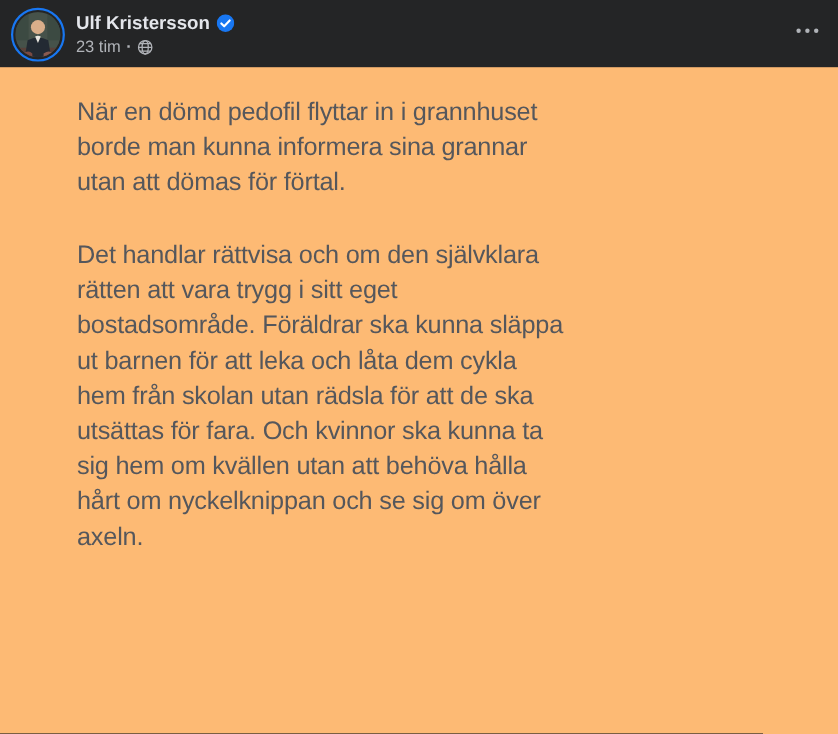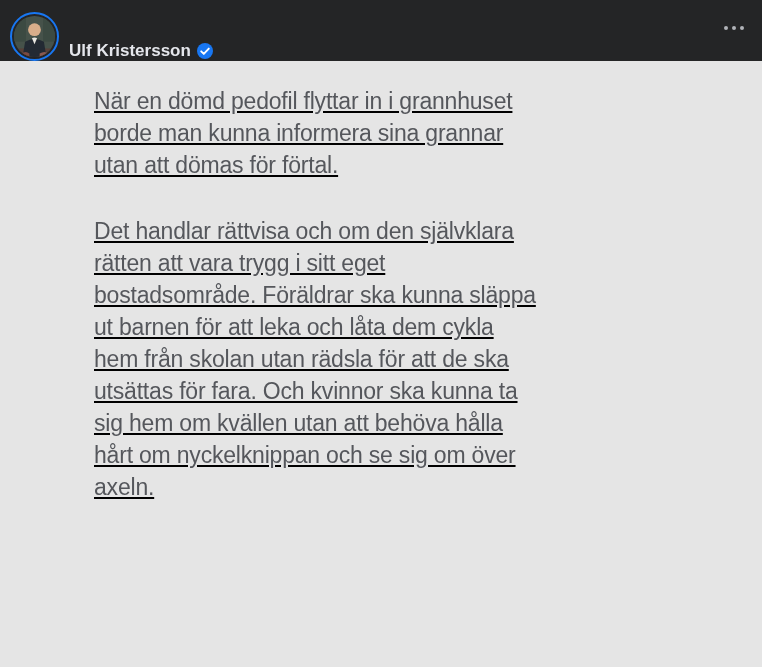--- a/index.html
+++ b/index.html
@@ -13,21 +13,21 @@
     background: #242526;
     overflow: hidden;
   }
 
   
   .post-header {
     position: relative;
     height: 61px;
     background: #242526;
     display: flex;
-    align-items: flex-end;
+    align-items: flex-start;
     padding: 7px 16px 0 10px;
   }
   .avatar-ring {
     width: 49px;
     height: 49px;
     border-radius: 50%;
     border: 2.5px solid #1877f2;
     padding: 1.5px;
     background: #242526;
     flex: 0 0 auto;
@@ -77,24 +77,23 @@
     border-radius: 6px;
   }
   .more-btn .dot3 {
     width: 4.5px; height: 4.5px;
     border-radius: 50%;
     background: #b0b3b8;
   }
 
   
   .post-body {
-    background: #e5e5e5;
+    background: #fdba74;
     height: 606px;
-    padding: 24px 0 0 94px;
-    text-decoration: underline;
+    padding: 24px 0 0 70px;
   }
   .post-text {
     width: 480px;
     color: #55575c;
     font-size: 23px;
     letter-spacing: -0.2px;
     line-height: 32px;
     font-weight: 400;
   }
   .post-text p {
@@ -126,20 +125,33 @@
     <div class="header-text">
       <div class="name-row">
         <span class="author">Ulf Kristersson</span>
         <span class="verified">
           <svg viewBox="0 0 16 16">
             <circle cx="8" cy="8" r="8" fill="#1877f2"></circle>
             <path d="M4.2 8.3 L6.8 10.9 L11.8 5.6" stroke="#ffffff" stroke-width="1.9" fill="none" stroke-linecap="round" stroke-linejoin="round"></path>
           </svg>
         </span>
       </div>
+      <div class="meta-row">
+        <span class="timestamp">23 tim</span>
+        <span class="sep">·</span>
+        <span class="globe">
+          <svg viewBox="0 0 14 14" fill="none" stroke="#b0b3b8" stroke-width="1.2">
+            <circle cx="7" cy="7" r="6.1"></circle>
+            <ellipse cx="7" cy="7" rx="2.8" ry="6.1"></ellipse>
+            <line x1="0.9" y1="7" x2="13.1" y2="7"></line>
+            <line x1="1.8" y1="3.6" x2="12.2" y2="3.6"></line>
+            <line x1="1.8" y1="10.4" x2="12.2" y2="10.4"></line>
+          </svg>
+        </span>
+      </div>
     </div>
 
     <button class="more-btn" aria-label="More options">
       <span class="dot3"></span>
       <span class="dot3"></span>
       <span class="dot3"></span>
     </button>
 
   </header>
 

